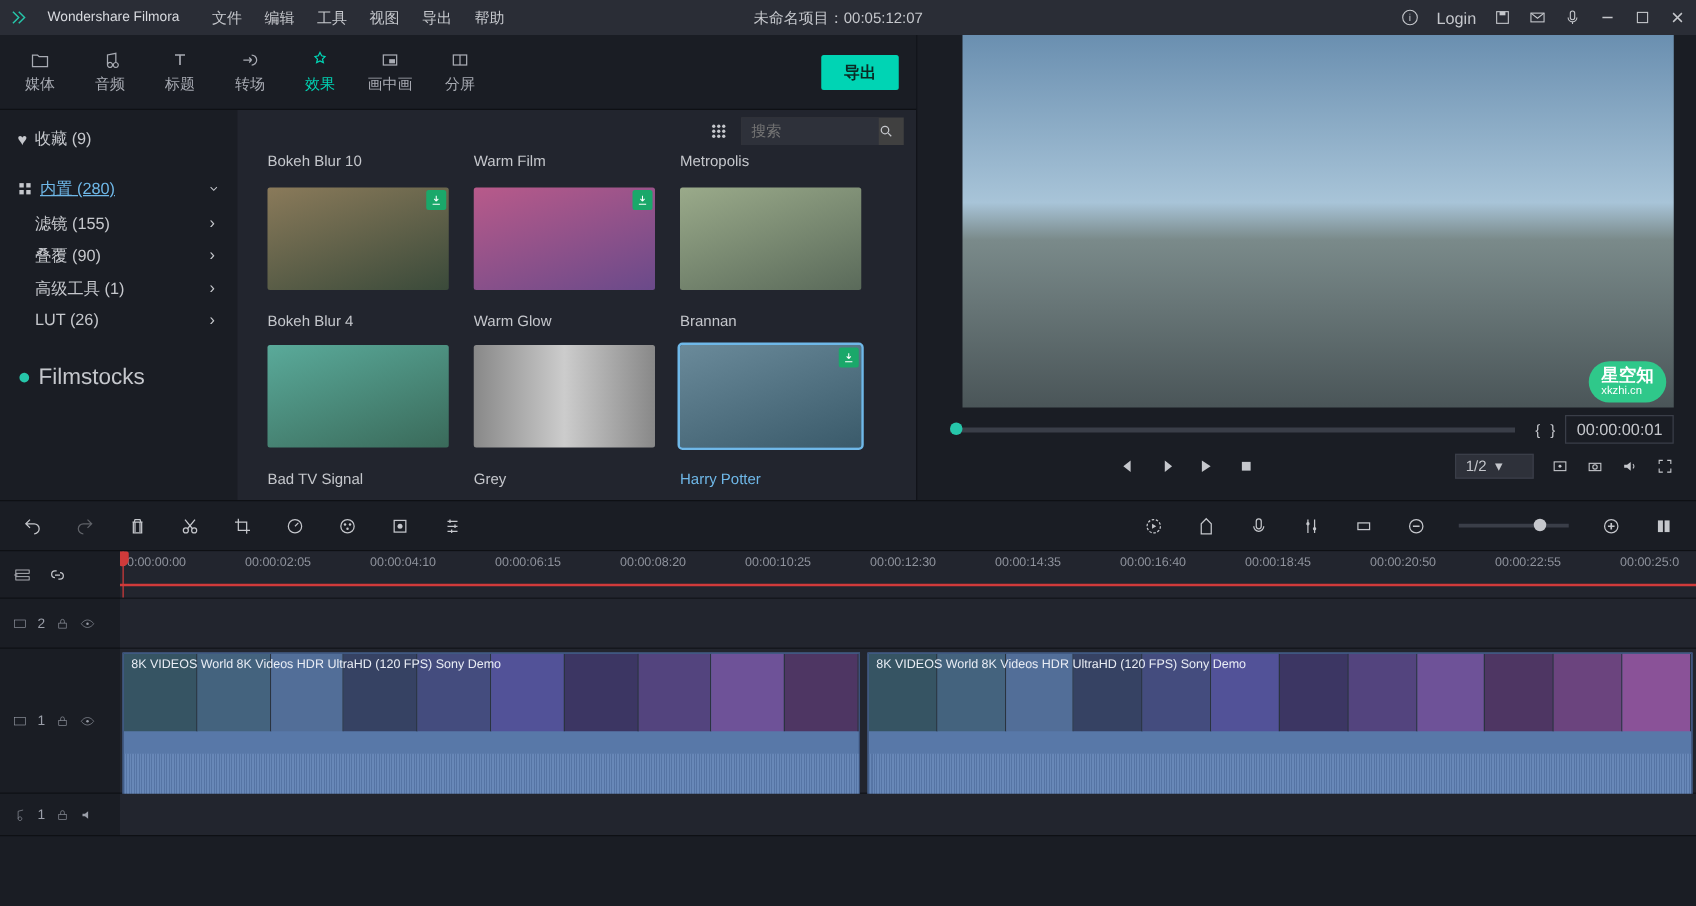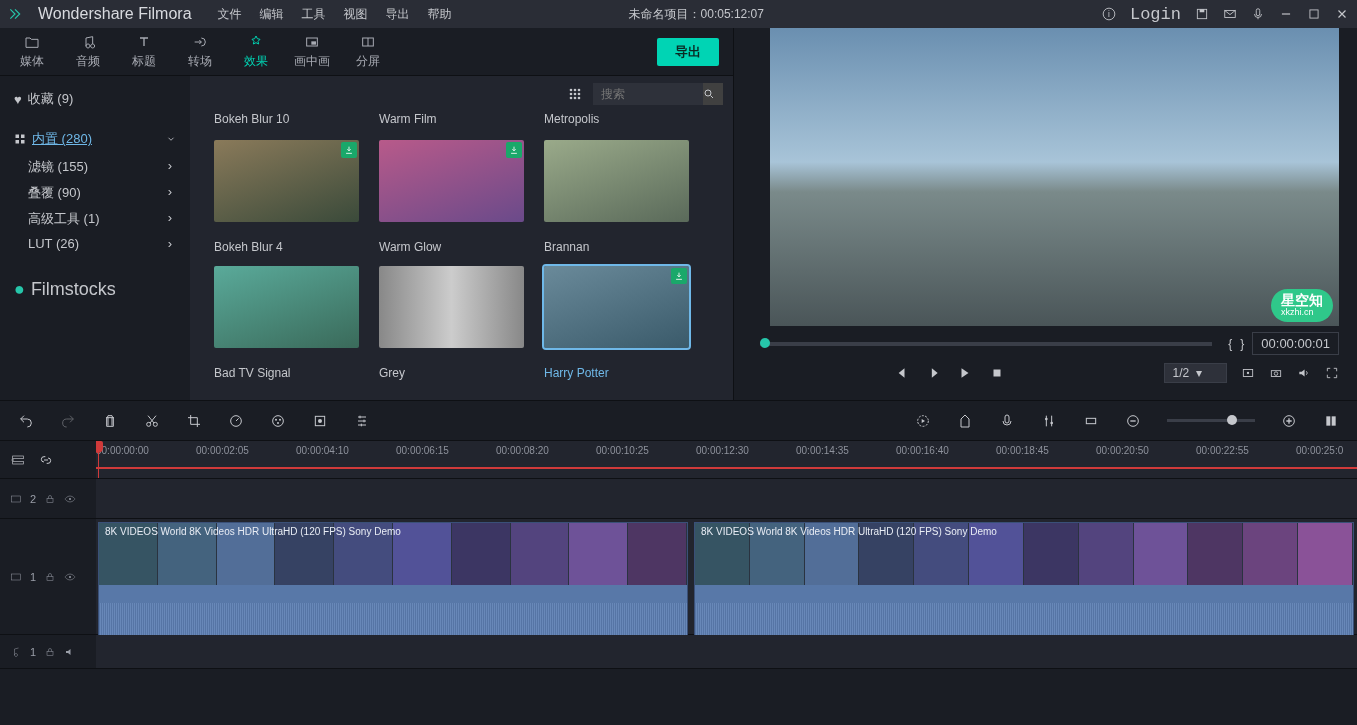--- a/index.html
+++ b/index.html
@@ -1,35 +1,35 @@
 <!DOCTYPE html>
 <html><head>
 <meta charset="utf-8">
 <style>
 * { margin: 0; padding: 0; box-sizing: border-box; font-family: "Microsoft YaHei", Arial, sans-serif; }
 body { width: 1357px; height: 725px; background: #1a1d24; color: #c5c7cc; overflow: hidden; font-size: 12px; }
 
 
 .titlebar { height: 28px; background: #2a2d36; display: flex; align-items: center; padding: 0 8px; gap: 16px; }
 .titlebar .logo { width: 14px; height: 14px; }
-.titlebar .app-name { font-size: 16px; color: #d8dadf; }
+.titlebar .app-name { font-size: 11px; color: #d8dadf; }
 .titlebar .menus { display: flex; gap: 18px; margin-left: 10px; }
 .titlebar .menus span { font-size: 12px; cursor: pointer; }
 .titlebar .project { margin-left: auto; margin-right: auto; font-size: 12px; }
 .titlebar .right { margin-left: auto; display: flex; gap: 14px; align-items: center; }
 .titlebar .right .ic { width: 14px; height: 14px; cursor: pointer; }
-.titlebar .login { font-size: 17px; cursor: pointer; font-family: Liberation Mono, monospace; }
+.titlebar .login { font-size: 13px; cursor: pointer; }
 
 
 .upper { display: flex; height: 372px; }
 .left-pane { width: 734px; display: flex; flex-direction: column; border-right: 1px solid #0e1014; }
 .right-pane { flex: 1; display: flex; flex-direction: column; background: #1a1d24; }
 
 
-.main-tabs { height: 48px; background: #1a1d24; display: flex; align-items: center; padding: 0 4px; border-bottom: 1px solid #0e1014; }
+.main-tabs { height: 60px; background: #1a1d24; display: flex; align-items: center; padding: 0 4px; border-bottom: 1px solid #0e1014; }
 .main-tab { width: 56px; display: flex; flex-direction: column; align-items: center; gap: 3px; cursor: pointer; font-size: 12px; color: #a8abb3; }
 .main-tab.active { color: #00d4b4; }
 .main-tab .ic { width: 16px; height: 16px; }
 .export-btn { margin-left: auto; margin-right: 10px; background: #00d4b4; color: #0a2a24; border: none; padding: 5px 18px; font-size: 13px; font-weight: bold; cursor: pointer; border-radius: 2px; }
 
 
 .left-content { display: flex; flex: 1; overflow: hidden; }
 .sidebar { width: 190px; background: #1a1d24; padding: 8px 0; }
 .sidebar-item { padding: 6px 14px; font-size: 13px; cursor: pointer; display: flex; align-items: center; gap: 6px; }
 .sidebar-item.fav::before { content: "♥"; }

